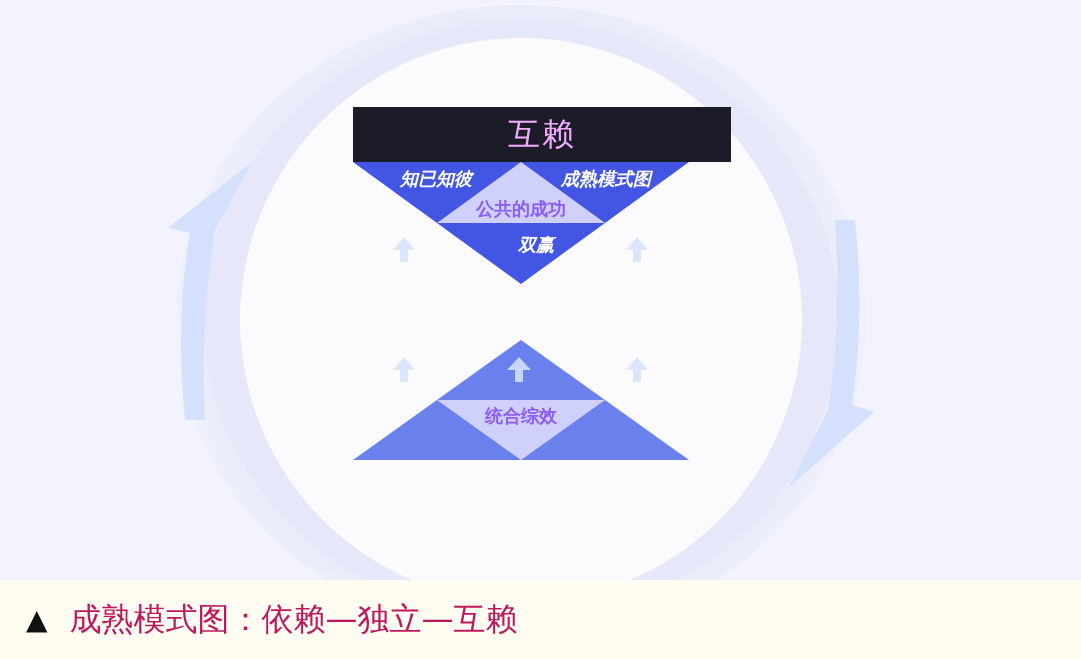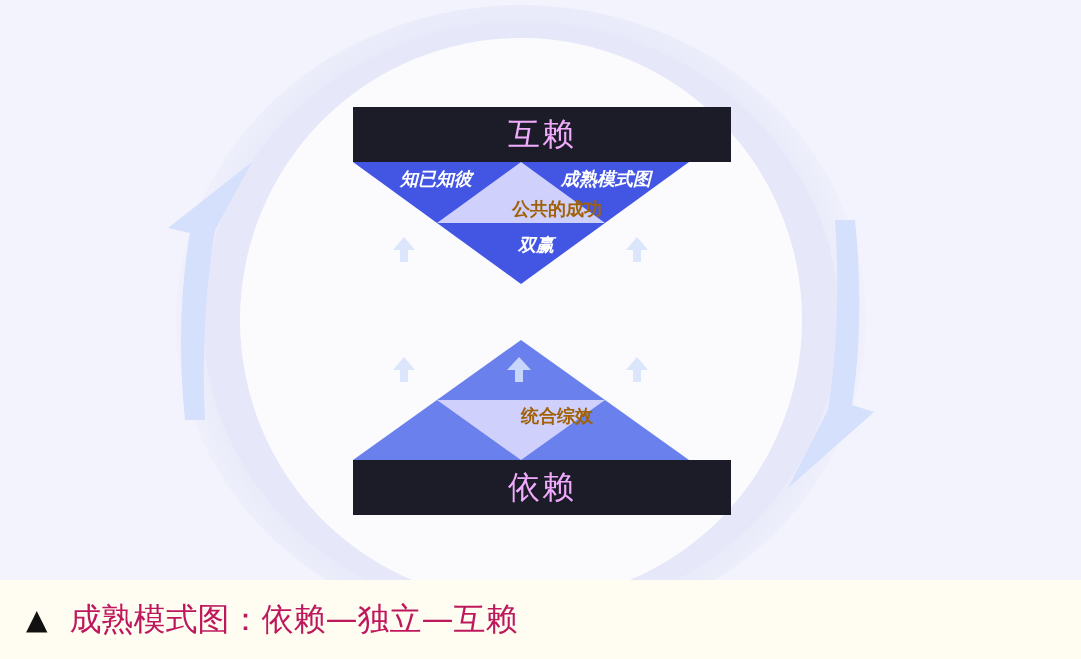--- a/index.html
+++ b/index.html
@@ -3,21 +3,21 @@
   <meta charset="utf-8">
   <style>
     html, body { margin: 0; padding: 0; }
     body { width: 1081px; height: 659px; position: relative; overflow: hidden; background: #f1f2fc; font-family: "DejaVu Sans", sans-serif; }
     .stage { position: absolute; left: 0; top: 0; width: 1081px; height: 580px; background: #f2f3fc; overflow: hidden; }
     .ring-svg { position: absolute; left: 0; top: 0; }
     .band { position: absolute; left: 353px; width: 378px; height: 55px; background: #1b1c28; color: #f0abfc; display: flex; align-items: center; justify-content: center; font-size: 32px; letter-spacing: 2px; }
     .tri-svg { position: absolute; left: 0; top: 0; }
     .lbl { position: absolute; font-weight: bold; font-size: 18px; white-space: nowrap; transform: translate(-50%, -50%); }
     .lbl.w { color: #ffffff; font-style: italic; }
-    .lbl.d { color: #a16207; margin-left: 36px; }
+    .lbl.d { color: #8b5cf6; }
     .caption { position: absolute; left: 0; top: 580px; width: 1081px; height: 79px; background: #fffdf2; display: flex; align-items: center; }
     .caption .tri { margin-left: 26px; font-size: 28px; color: #111; }
     .caption .txt { margin-left: 22px; font-size: 32px; color: #be185d; }
   </style>
 </head>
 <body>
 
 <div class="stage">
   <svg class="ring-svg" width="1081" height="580">
     <defs>
@@ -46,21 +46,20 @@
     <g fill="#dbe5fc">
       <polygon points="404,237 393,250 400,250 400,262 408,262 408,250 415,250"></polygon>
       <polygon points="637,237 626,250 633,250 633,262 641,262 641,250 648,250"></polygon>
       <polygon points="404,357 393,370 400,370 400,382 408,382 408,370 415,370"></polygon>
       <polygon points="637,357 626,370 633,370 633,382 641,382 641,370 648,370"></polygon>
       <polygon points="519,357 507,370 515,370 515,382 523,382 523,370 531,370" fill="#c9d6fb"></polygon>
     </g>
   </svg>
 
   <div class="band" style="top:107px;">互赖</div>
-  <div class="band" style="top:460px;">依赖</div>
 
   <div class="lbl w" style="left:436px; top:179px;">知已知彼</div>
   <div class="lbl w" style="left:606px; top:179px;">成熟模式图</div>
   <div class="lbl d" style="left:521px; top:209px;">公共的成功</div>
   <div class="lbl w" style="left:536px; top:245px;">双赢</div>
   <div class="lbl d" style="left:521px; top:416px;">统合综效</div>
 </div>
 
 <div class="caption">
   <span class="tri">▲</span>

